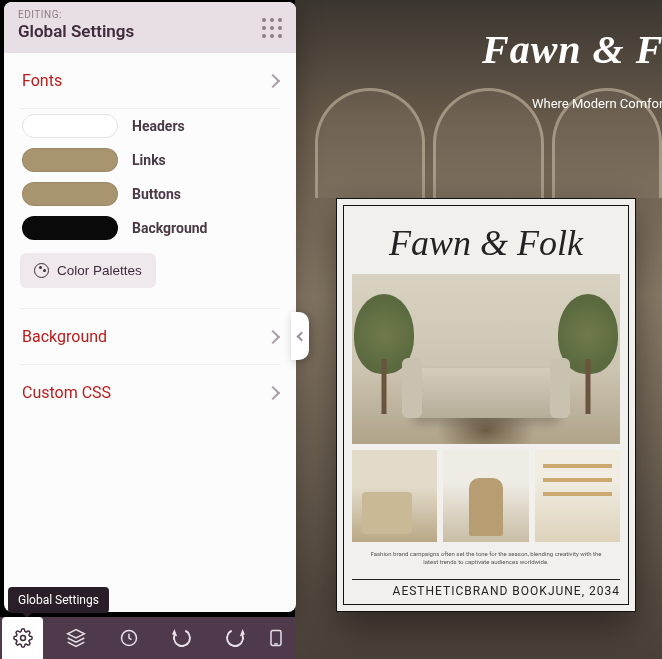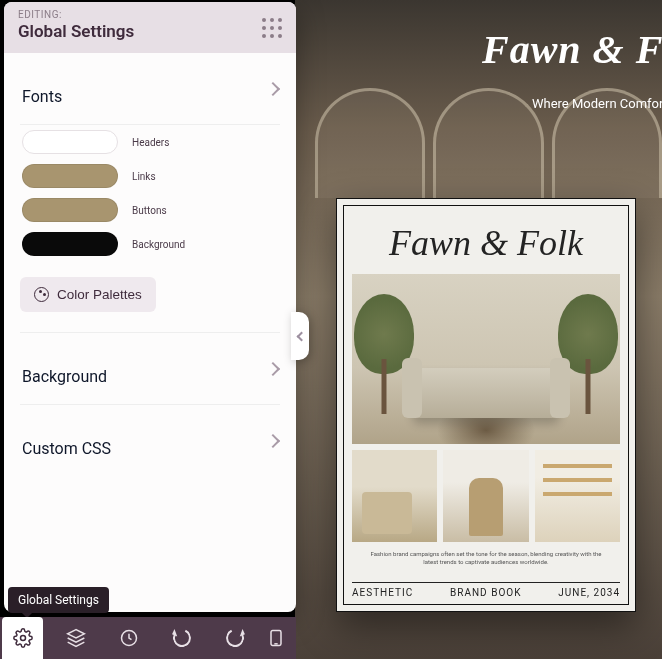--- a/index.html
+++ b/index.html
@@ -67,21 +67,21 @@
     .thumb { flex: 1; background: #cfc6b4; position: relative; overflow: hidden; }
     .thumb.a { background: linear-gradient(180deg, #e2dbca 40%, #b8a885 100%); }
     .thumb.a::after { content:""; position:absolute; bottom:8px; left:10px; right:25px; height:42px; background:#c9b997; border-radius:4px; }
     .thumb.b { background: linear-gradient(180deg, #efece5 35%, #c9bda5 100%); }
     .thumb.b::after { content:""; position:absolute; bottom:6px; left:30%; width:40%; height:58px; background:#b79e72; border-radius:10px 10px 2px 2px; }
     .thumb.c { background: linear-gradient(180deg, #f1ede3 30%, #ddd2bb 100%); }
     .thumb.c::before { content:""; position:absolute; top:14px; left:8px; right:8px; height:4px; background:#caa86f; box-shadow: 0 14px 0 #caa86f, 0 28px 0 #caa86f; }
     .card-caption { font-size: 6px; color: #555; text-align: center; padding: 8px 20px 0; line-height: 1.3; }
     .card-footer {
       position: absolute; bottom: 6px; left: 8px; right: 8px; border-top: 1px solid #222;
-      display: flex; justify-content: space-between; font-size: 10px; letter-spacing: 1px;
+      display: flex; justify-content: flex-end; font-size: 12px; letter-spacing: 1px;
       color: #222; padding-top: 4px;
     }
 
     
     .panel {
       position: absolute; left: 4px; top: 2px; width: 292px; height: 610px;
       background: #fdfcfc; border-radius: 8px; box-shadow: 0 8px 28px rgba(0,0,0,0.35);
       display: flex; flex-direction: column; overflow: hidden;
     }
     .panel-header { background: #e7dfe5; padding: 7px 14px 12px; position: relative; }
@@ -92,30 +92,30 @@
       display: grid; grid-template-columns: repeat(3, 5px); grid-template-rows: repeat(3, 5px);
       gap: 3px; align-content: center; justify-content: center; cursor: grab;
     }
     .grip span { width: 4px; height: 4px; background: #8b7d88; border-radius: 50%; }
     .panel-body { flex: 1; overflow-y: auto; padding: 0 16px; }
     .section { border-bottom: 1px solid #eee; }
     .section-head {
       display: flex; align-items: center; justify-content: space-between;
       padding: 18px 2px; cursor: pointer;
     }
-    .section-head .label { font-size: 16px; color: #0f172a; margin-top: 16px; }
+    .section-head .label { font-size: 16px; color: #b91c1c; }
     .chev { width: 10px; height: 10px; border-right: 2px solid #a99ba7; border-bottom: 2px solid #a99ba7; transform: rotate(-45deg); }
     .chev.open { transform: rotate(45deg); margin-top: -4px; }
     .colors-list { padding: 0 0 16px; }
     .color-row { display: flex; align-items: center; gap: 14px; padding: 5px 2px; cursor: pointer; }
     .swatch { width: 96px; height: 24px; border-radius: 999px; border: 1px solid rgba(0,0,0,0.08); flex: 0 0 96px; }
     .swatch.white { background: #ffffff; border: 1px solid #e6e1e4; }
-    .color-label { font-size: 10px; color: #4a3a48; }
+    .color-label { font-size: 14px; color: #4a3a48; font-weight: bold; }
     .palettes-btn {
-      display: inline-flex; align-items: center; gap: 8px; margin: 16px 0 4px;
+      display: inline-flex; align-items: center; gap: 8px; margin: 8px 0 4px;
       background: #efe9ee; border-radius: 6px; padding: 10px 14px; font-size: 13.5px;
       color: #3f2b3c; cursor: pointer; border: none;
     }
     .palette-icon { width: 15px; height: 15px; border: 1.6px solid #3f2b3c; border-radius: 50%; position: relative; }
     .palette-icon::before, .palette-icon::after { content:""; position:absolute; width:3px; height:3px; background:#3f2b3c; border-radius:50%; }
     .palette-icon::before { top:2px; left:4px; }
     .palette-icon::after { top:5px; right:2px; }
 
     .collapse-handle {
       position: absolute; left: 291px; top: 312px; width: 18px; height: 48px;

